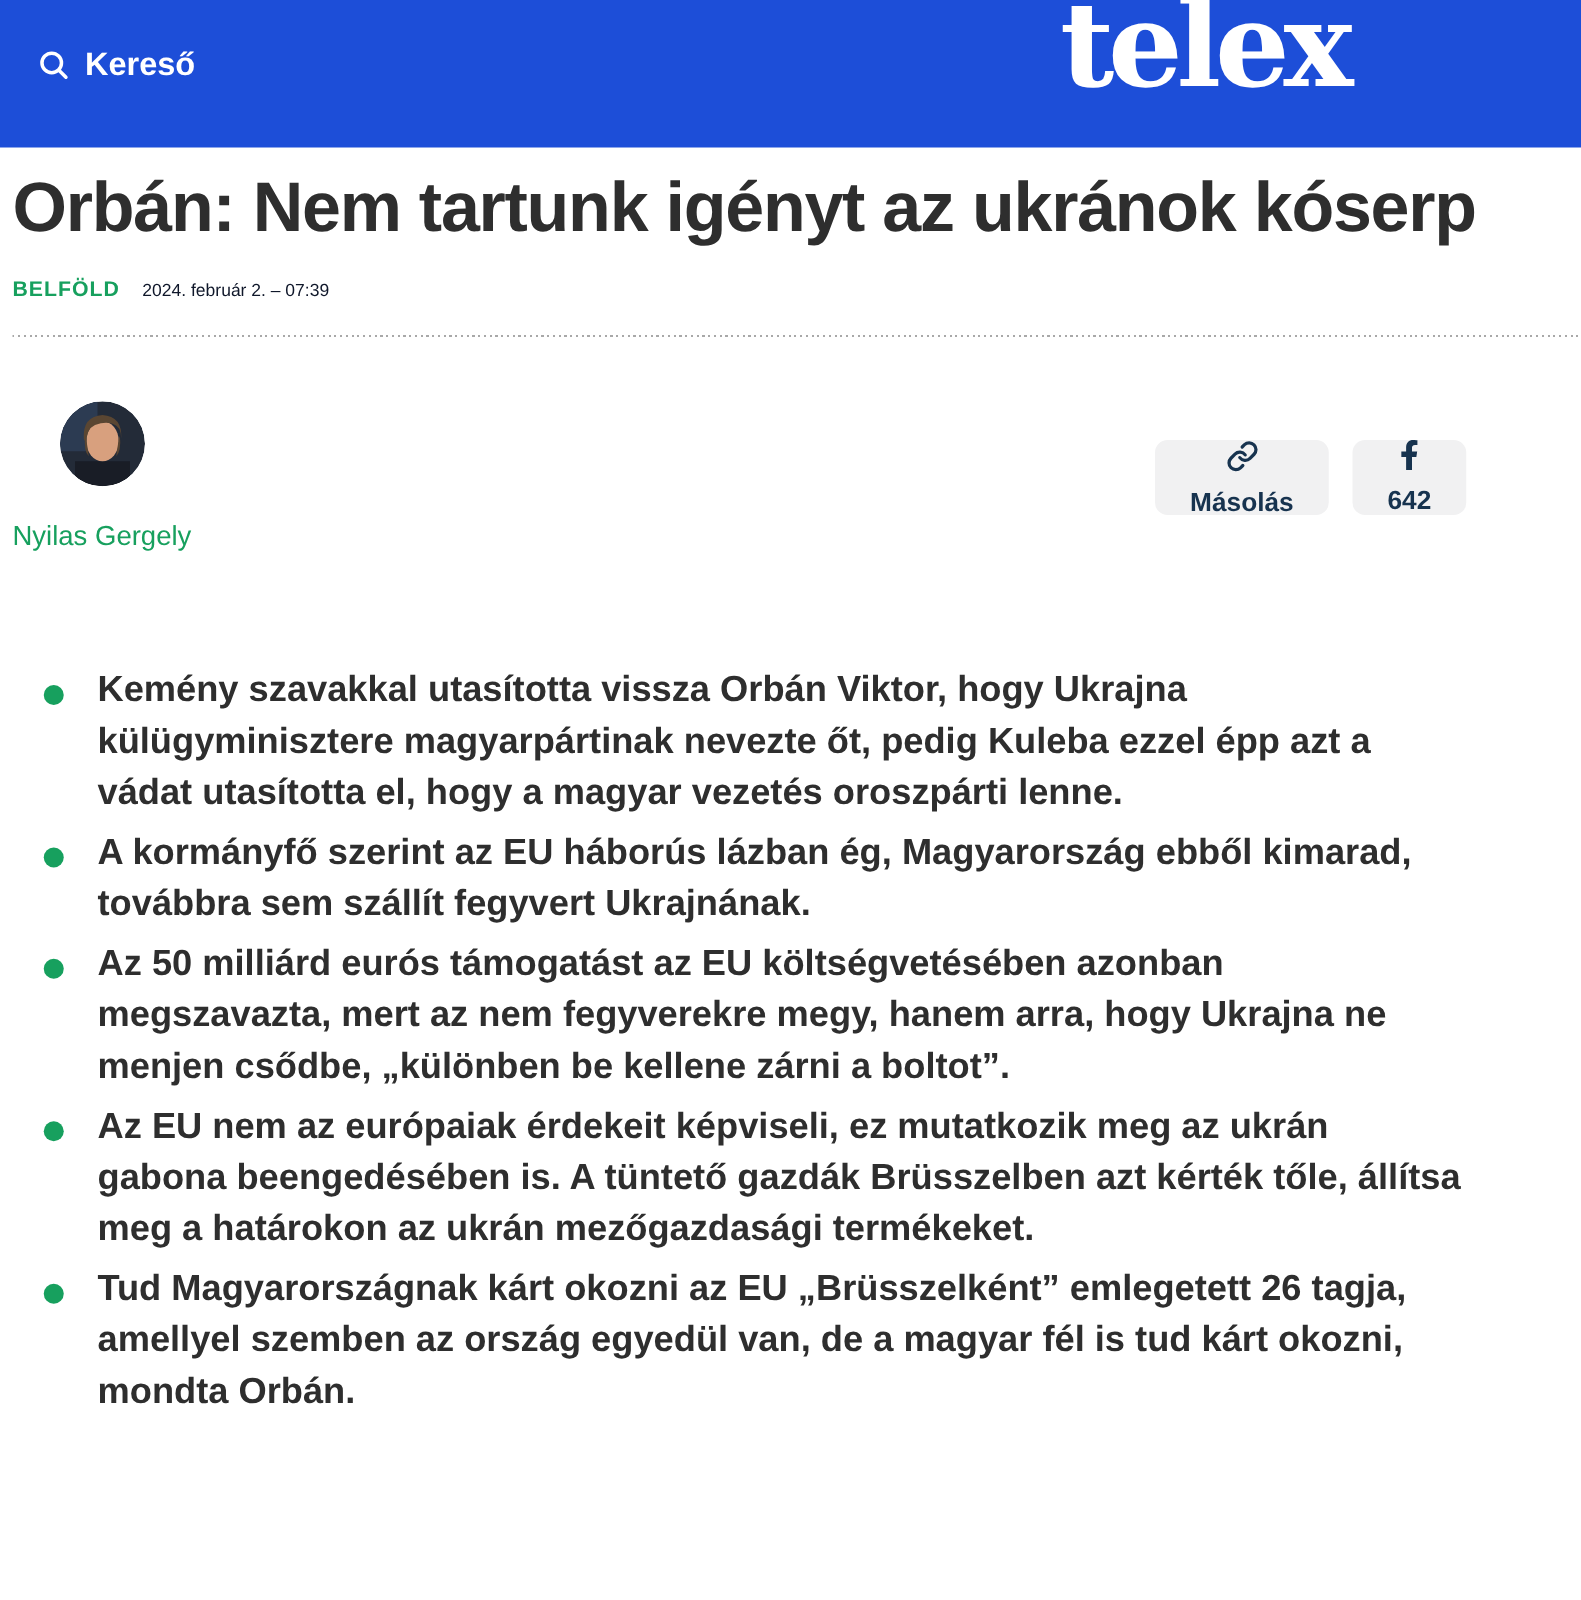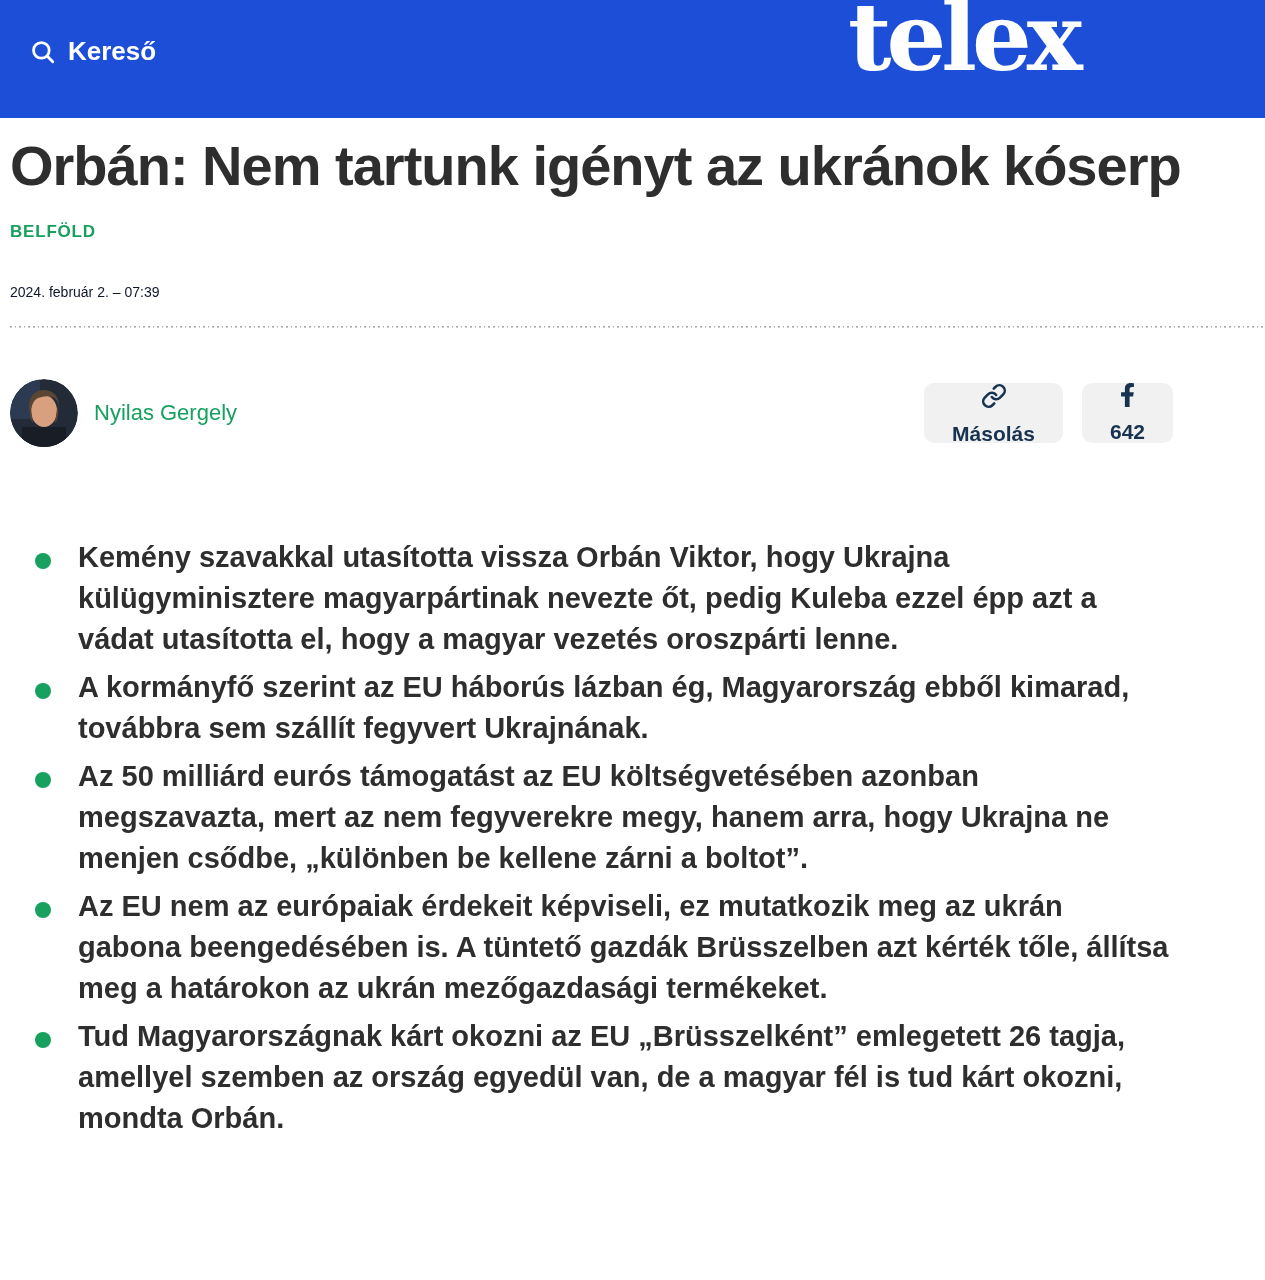--- a/index.html
+++ b/index.html
@@ -38,41 +38,40 @@
     margin-top: 12px;
     font-size: 56px;
     font-weight: bold;
     letter-spacing: -1px;
     line-height: 72px;
     color: #2E2E2E;
     white-space: nowrap;
     overflow: hidden;
   }
   .meta {
-    display: flex; align-items: baseline; gap: 42px;
+    display: flex; align-items: baseline; gap: 18px;
     margin-top: 20px;
-    flex-direction: column;
   }
   .category {
     color: #17A05E; font-size: 17px; font-weight: bold;
     letter-spacing: 0.8px; text-decoration: none; cursor: pointer;
   }
   .date { color: #0f172a; font-size: 14px; }
   .divider {
     height: 2px; margin-top: 26px; margin-right: -10px;
     background-image: repeating-linear-gradient(to right, #A8A8A8 0 1.6px, transparent 1.6px 4.6px);
     background-size: auto 1.6px; background-repeat: repeat-x; background-position: left top;
   }
   
   .author-row {
     margin-top: 51px; padding-right: 82px;
     display: flex; justify-content: space-between; align-items: center;
   }
   .author {
-    display: flex; align-items: center; gap: 16px; cursor: pointer;
+    display: flex; align-items: center; gap: 27px; cursor: pointer; flex-direction: column;
   }
   .avatar {
     width: 68px; height: 68px; border-radius: 50%;
     overflow: hidden; flex: 0 0 auto; display: block;
   }
   .author-name { color: #17A05E; font-size: 22px; font-weight: 500; }
   .actions { display: flex; gap: 19px; }
   .btn {
     height: 60px; padding: 0 28px;
     display: inline-flex; align-items: center; gap: 13px;

